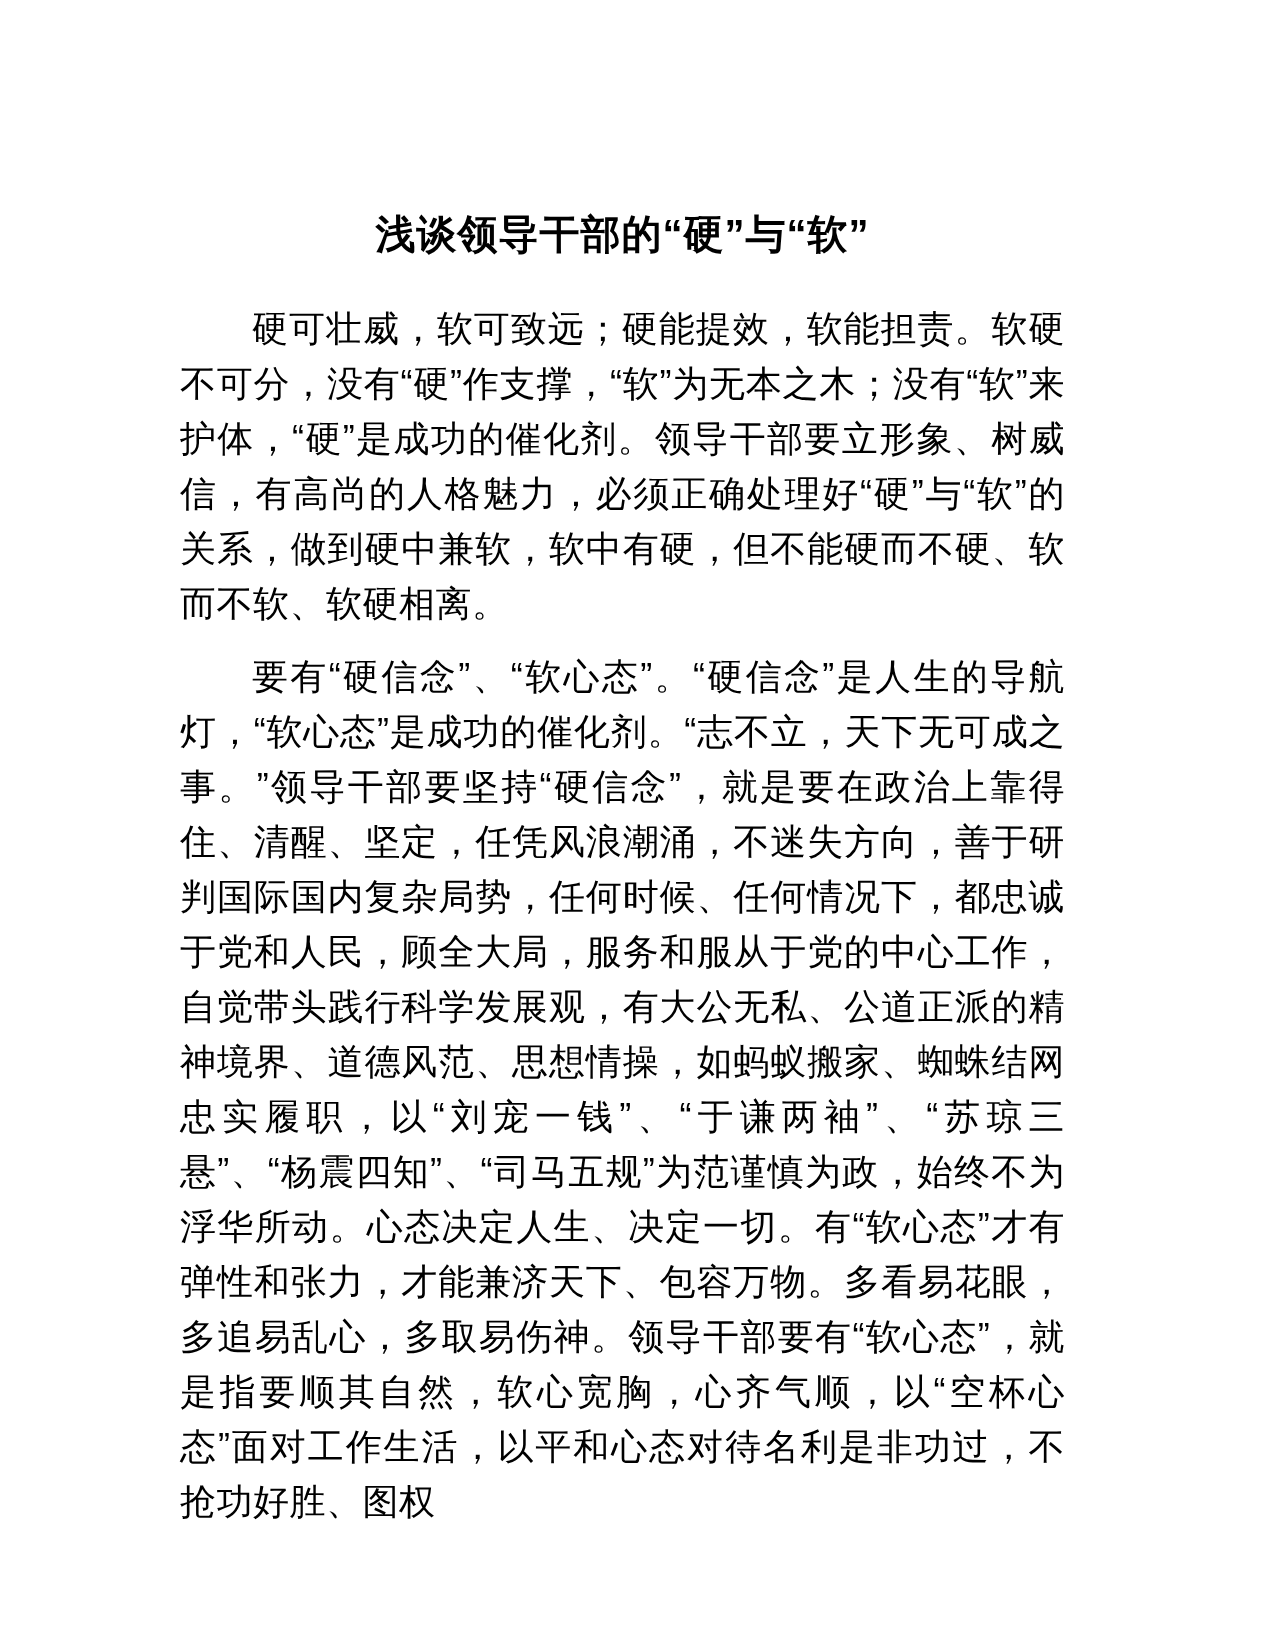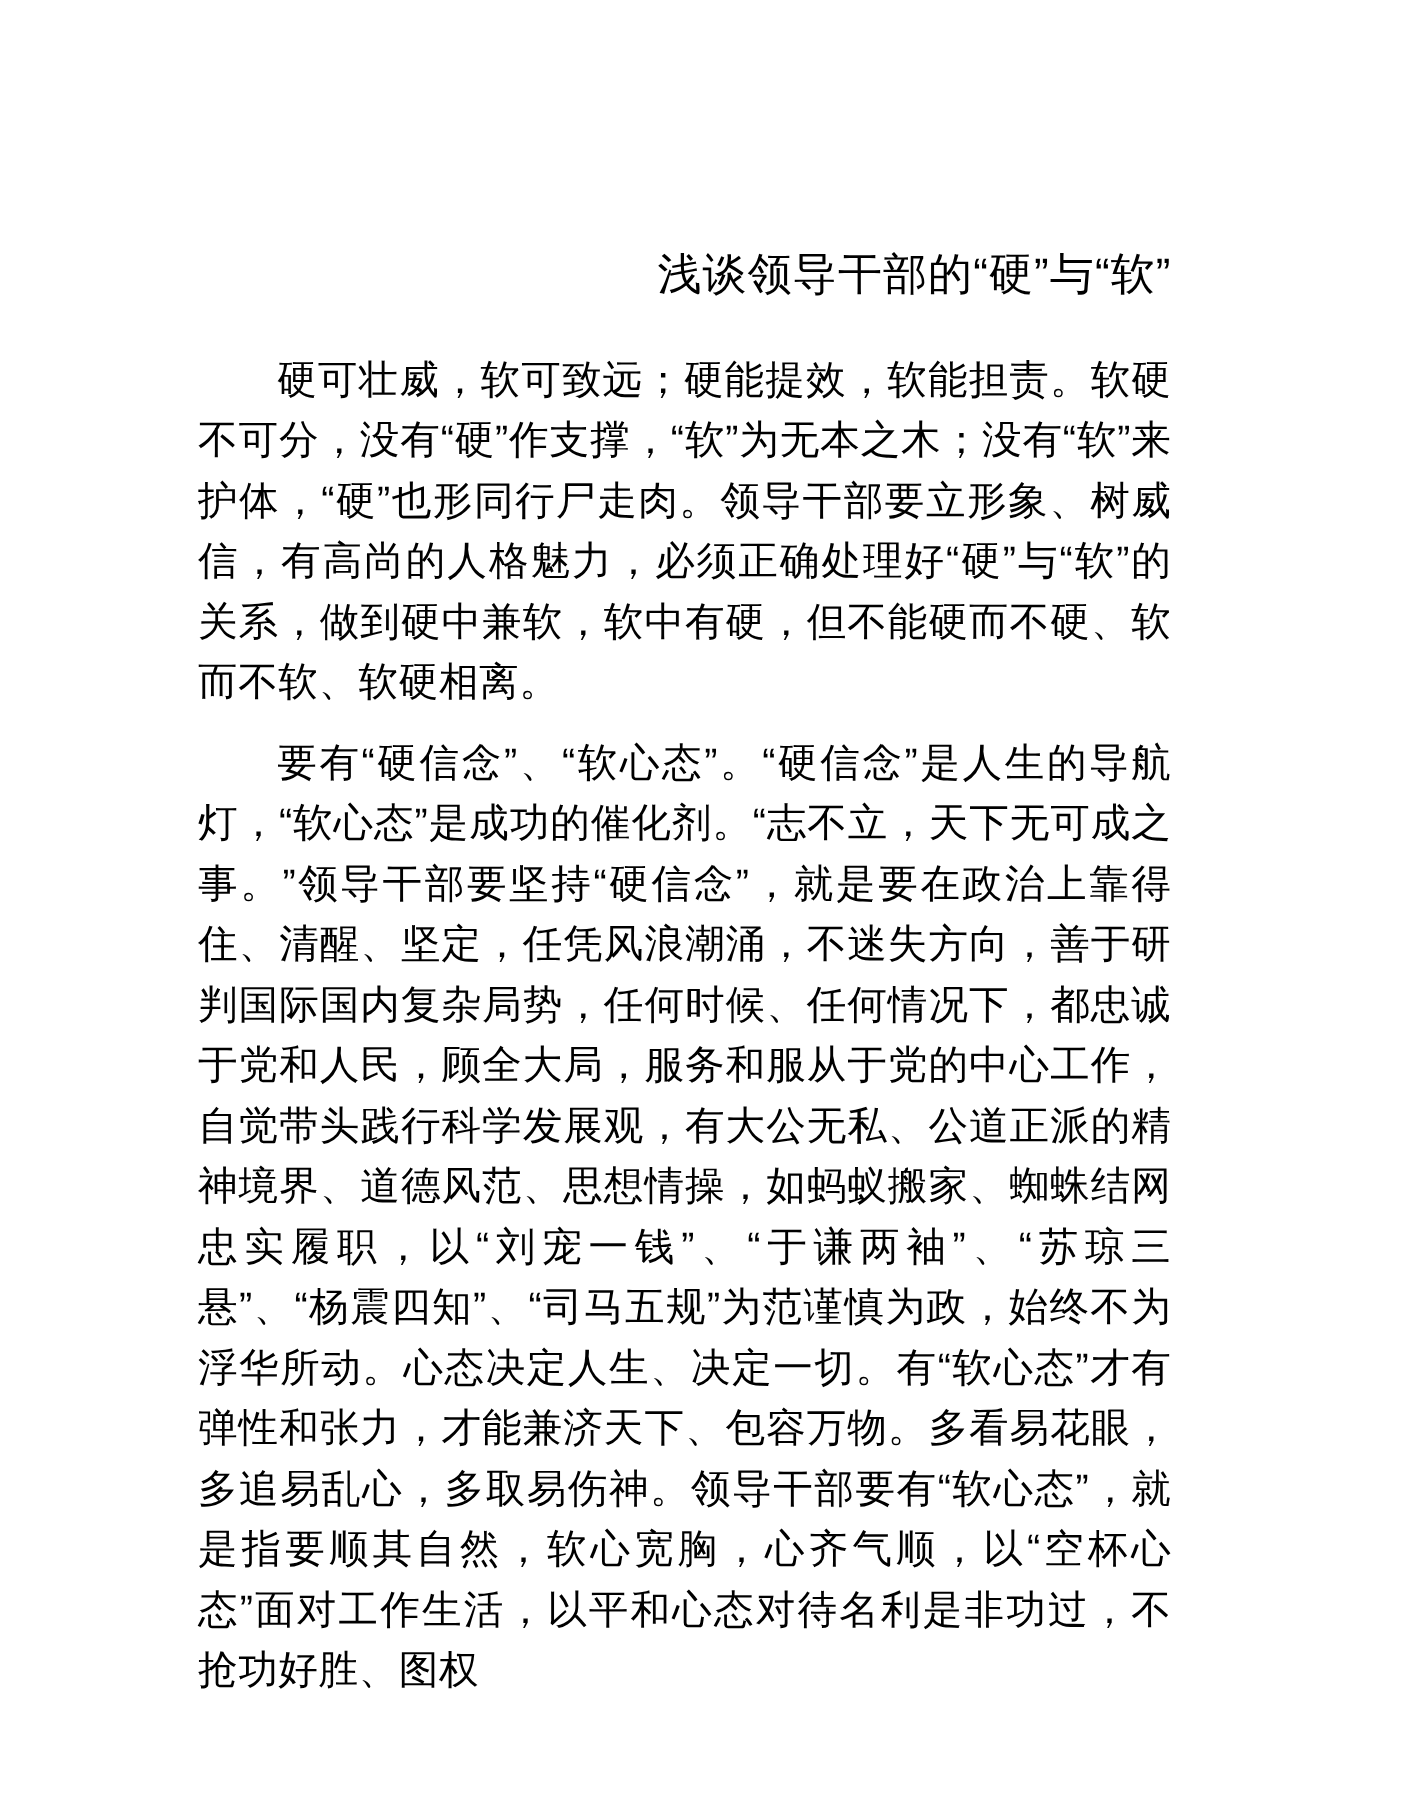--- a/index.html
+++ b/index.html
@@ -14,38 +14,38 @@
       box-sizing: border-box;
       background: #ffffff;
       color: #000000;
       padding: 205px 210px 60px 180px;
       overflow: hidden;
       font-family: "Liberation Sans", sans-serif;
     }
     .doc-title {
       font-size: 40px;
       line-height: 58px;
-      font-weight: 400;
-      text-align: right;
-      margin: 16px 0 38px 0;
+      font-weight: 700;
+      text-align: center;
+      margin: 0 0 38px 0;
       letter-spacing: 1px;
     }
     .doc-body p {
       font-size: 36px;
       line-height: 55px;
       text-align: justify;
       text-justify: inter-ideograph;
       text-indent: 2em;
       margin: 0 0 18px 0;
       letter-spacing: 0.5px;
       word-break: break-all;
     }
   </style>
 </head>
 <body>
 
 <div class="page">
   <h1 class="doc-title">浅谈领导干部的“硬”与“软”</h1>
   <div class="doc-body">
-    <p>硬可壮威，软可致远；硬能提效，软能担责。软硬不可分，没有“硬”作支撑，“软”为无本之木；没有“软”来护体，“硬”也形同行尸走肉。领导干部要立形象、树威信，有高尚的人格魅力，必须正确处理好“硬”与“软”的关系，做到硬中兼软，软中有硬，但不能硬而不硬、软而不软、软硬相离。</p>
+    <p>硬可壮威，软可致远；硬能提效，软能担责。软硬不可分，没有“硬”作支撑，“软”为无本之木；没有“软”来护体，“硬”是成功的催化剂。领导干部要立形象、树威信，有高尚的人格魅力，必须正确处理好“硬”与“软”的关系，做到硬中兼软，软中有硬，但不能硬而不硬、软而不软、软硬相离。</p>
     <p>要有“硬信念”、“软心态”。“硬信念”是人生的导航灯，“软心态”是成功的催化剂。“志不立，天下无可成之事。”领导干部要坚持“硬信念”，就是要在政治上靠得住、清醒、坚定，任凭风浪潮涌，不迷失方向，善于研判国际国内复杂局势，任何时候、任何情况下，都忠诚于党和人民，顾全大局，服务和服从于党的中心工作，自觉带头践行科学发展观，有大公无私、公道正派的精神境界、道德风范、思想情操，如蚂蚁搬家、蜘蛛结网忠实履职，以“刘宠一钱”、“于谦两袖”、“苏琼三悬”、“杨震四知”、“司马五规”为范谨慎为政，始终不为浮华所动。心态决定人生、决定一切。有“软心态”才有弹性和张力，才能兼济天下、包容万物。多看易花眼，多追易乱心，多取易伤神。领导干部要有“软心态”，就是指要顺其自然，软心宽胸，心齐气顺，以“空杯心态”面对工作生活，以平和心态对待名利是非功过，不抢功好胜、图权</p>
   </div>
 </div>
 
 </body></html>

